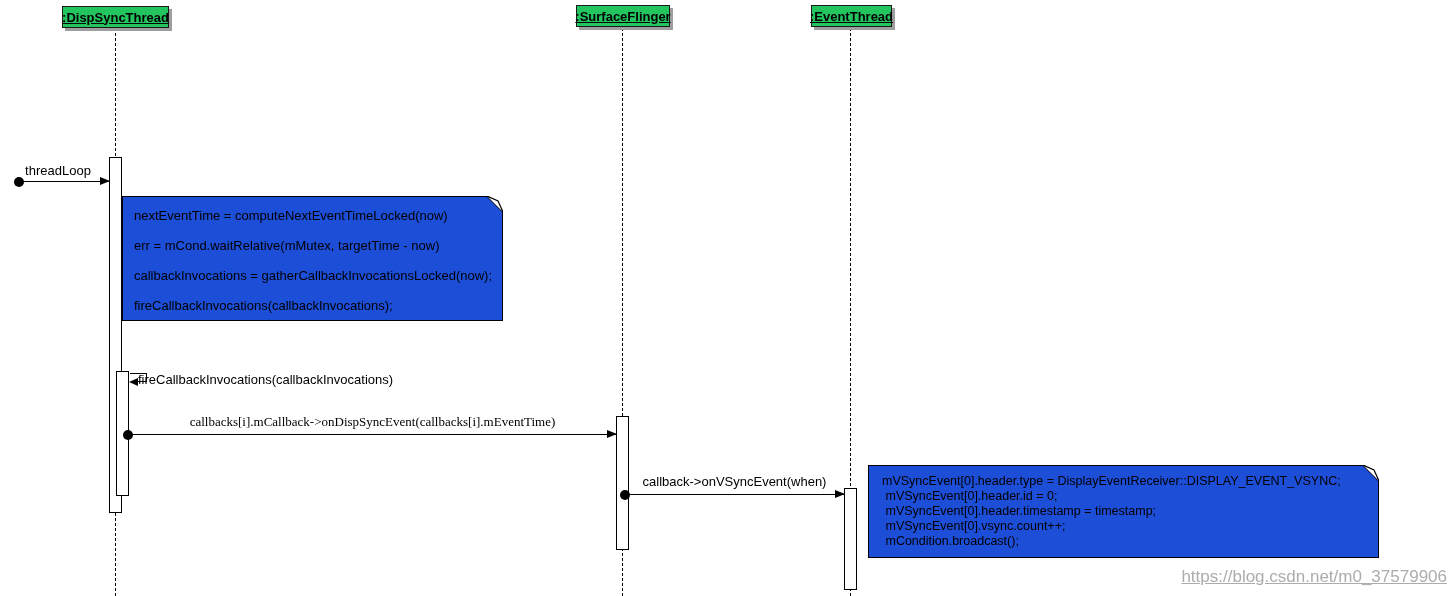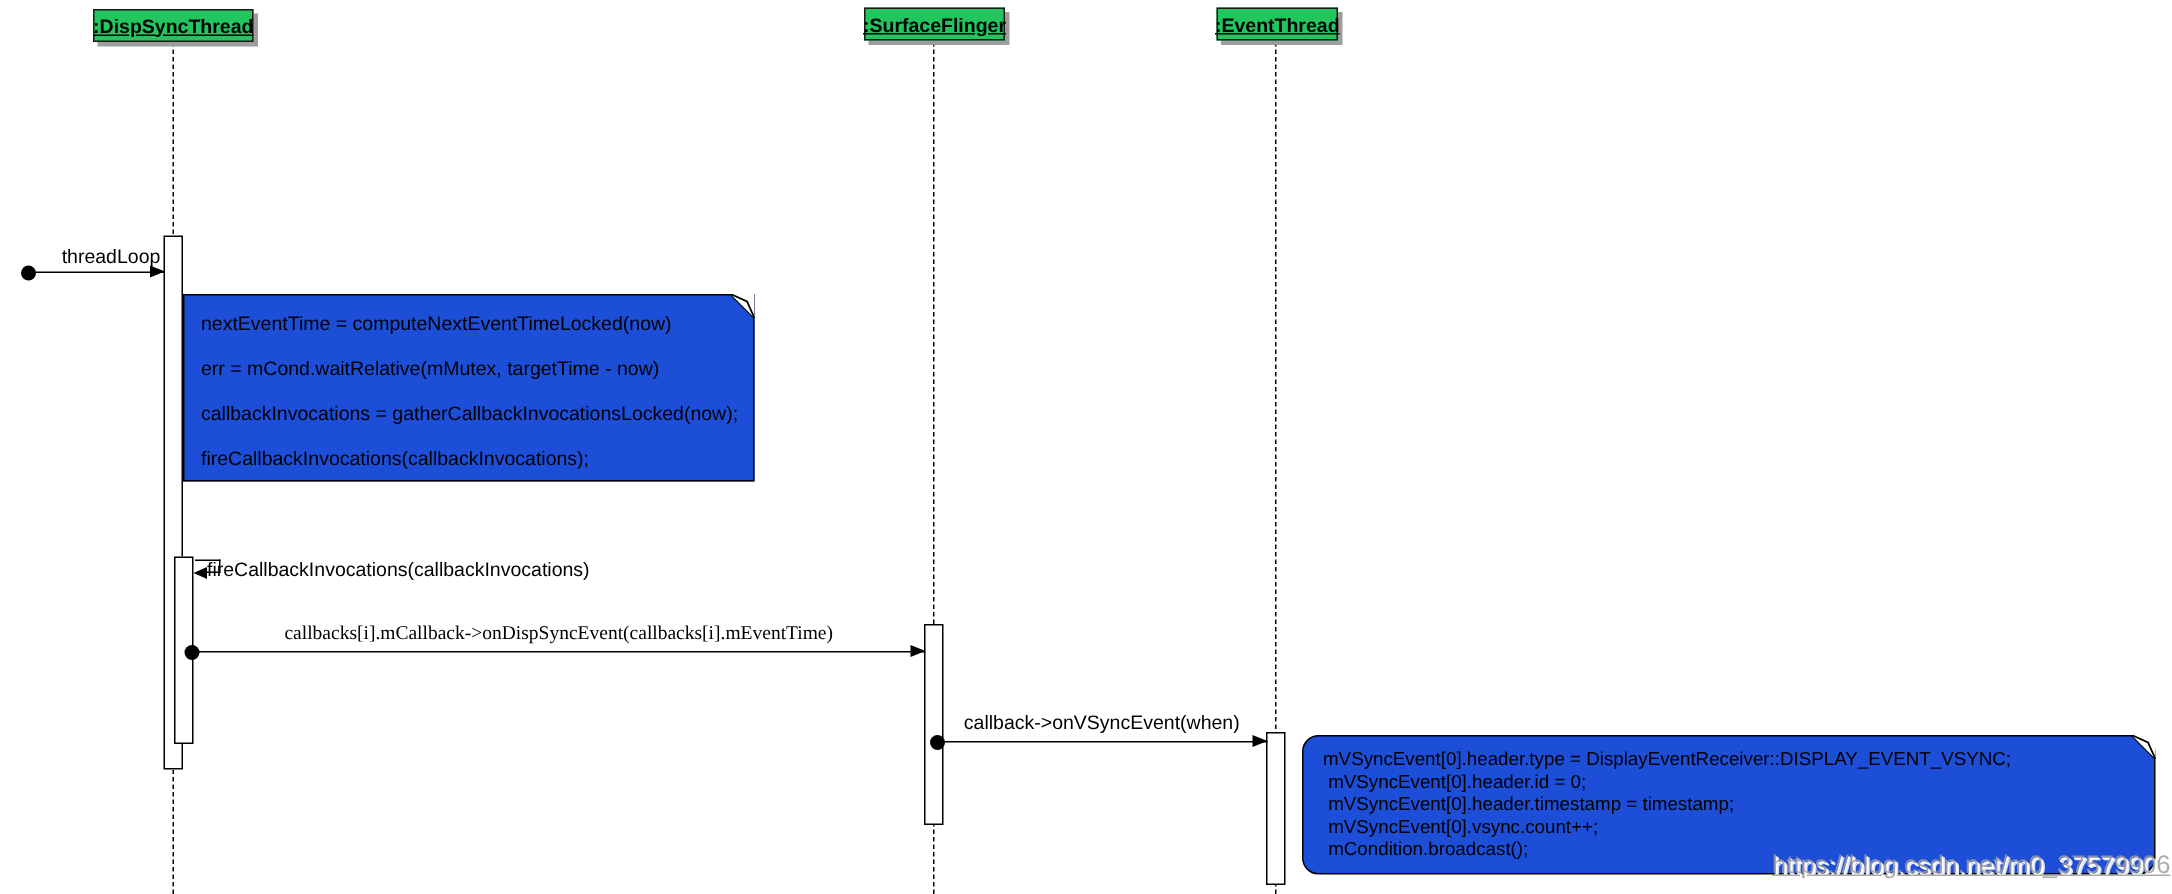--- a/index.html
+++ b/index.html
@@ -133,21 +133,21 @@
   </div>
 
   <div class="act" style="left:109px; top:157px; height:356px;"></div>
   <div class="act" style="left:116px; top:371px; height:125px;"></div>
   <div class="act" style="left:616px; top:416px; height:134px;"></div>
   <div class="act" style="left:844px; top:488px; height:102px;"></div>
 
   <div class="dot" style="left:14px; top:177px;"></div>
   <div class="msg-line" style="left:19px; top:181px; width:91px;"></div>
   <div class="arrow-right" style="left:100px; top:177px;"></div>
-  <div class="msg-label" style="left:28px; top:163px; width:92px;">threadLoop</div>
+  <div class="msg-label" style="left:12px; top:163px; width:92px;">threadLoop</div>
 
   <div class="msg-line" style="left:130px; top:373px; width:17px;"></div>
   <div class="msg-vline" style="left:146px; top:373px; height:9px;"></div>
   <div class="msg-line" style="left:137px; top:381px; width:10px;"></div>
   <div class="arrow-left" style="left:129px; top:378px;"></div>
   <div class="msg-label" style="left:138px; top:372px; text-align:left;">fireCallbackInvocations(callbackInvocations)</div>
 
   <div class="dot" style="left:123px; top:430px;"></div>
   <div class="msg-line" style="left:128px; top:434px; width:489px;"></div>
   <div class="arrow-right" style="left:607px; top:430px;"></div>
@@ -163,21 +163,21 @@
       <polygon points="0,0 16,0 16,16" fill="#ffffff"></polygon>
       <path d="M0,0 L16,16" stroke="#000000" stroke-width="1.4" fill="none"></path>
       <path d="M0,0 L11,5 L16,16" stroke="#000000" stroke-width="1.2" fill="#ffffff"></path>
     </svg>
     <div class="note-line">nextEventTime = computeNextEventTimeLocked(now)</div>
     <div class="note-line">err = mCond.waitRelative(mMutex, targetTime - now)</div>
     <div class="note-line">callbackInvocations = gatherCallbackInvocationsLocked(now);</div>
     <div class="note-line">fireCallbackInvocations(callbackInvocations);</div>
   </div>
 
-  <div class="note note-tight" style="left:868px; top:490px; width:569px; height:93px;border-radius:11px;">
+  <div class="note note-tight" style="left:868px; top:465px; width:511px; height:93px;">
     <svg class="fold" width="16" height="16">
       <polygon points="0,0 16,0 16,16" fill="#ffffff"></polygon>
       <path d="M0,0 L16,16" stroke="#000000" stroke-width="1.4" fill="none"></path>
       <path d="M0,0 L11,5 L16,16" stroke="#000000" stroke-width="1.2" fill="#ffffff"></path>
     </svg>
     <div class="note-line">mVSyncEvent[0].header.type = DisplayEventReceiver::DISPLAY_EVENT_VSYNC;</div>
     <div class="note-line"> mVSyncEvent[0].header.id = 0;</div>
     <div class="note-line"> mVSyncEvent[0].header.timestamp = timestamp;</div>
     <div class="note-line"> mVSyncEvent[0].vsync.count++;</div>
     <div class="note-line"> mCondition.broadcast();</div>

